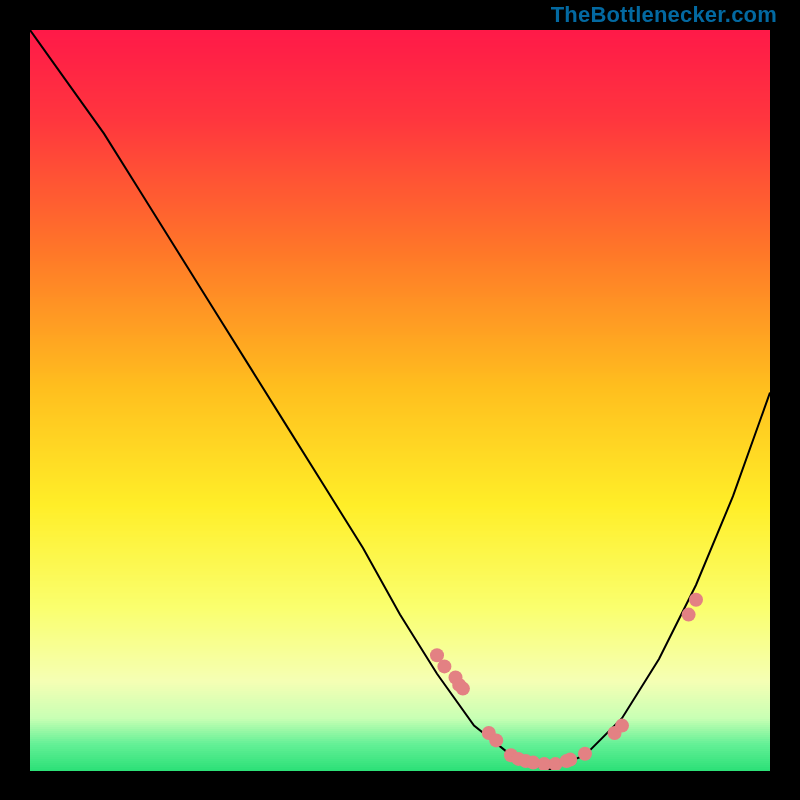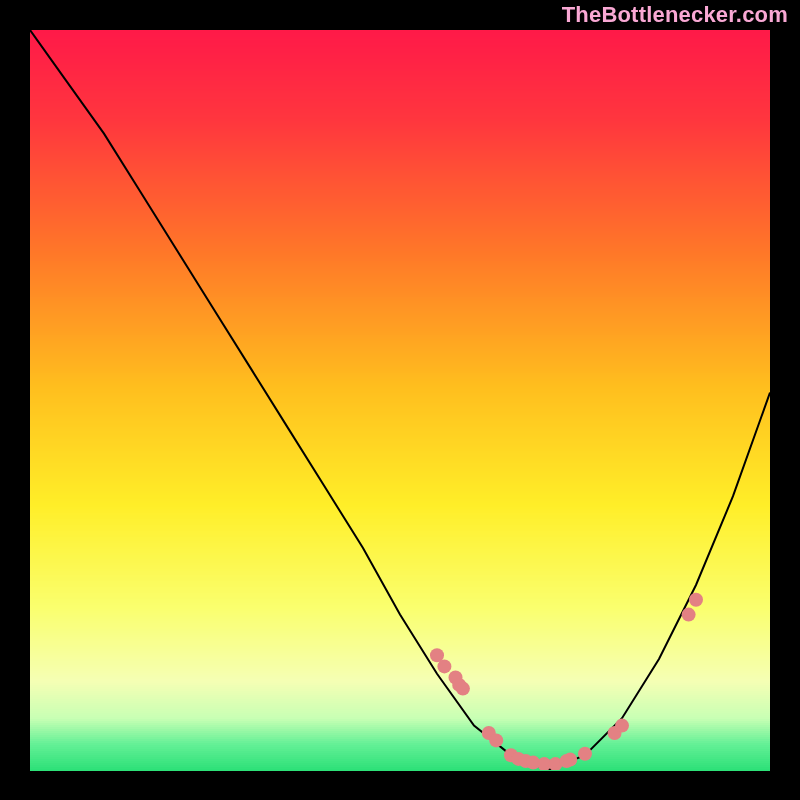--- a/index.html
+++ b/index.html
@@ -13,22 +13,22 @@
   }
   .frame {
     position: relative;
     width: 800px;
     height: 800px;
     background: #000;
   }
   .watermark {
     position: absolute;
     top: 2px;
-    right: 12px;
-    color: #f9a8d4;
+    right: 23px;
+    color: #0369a1;
     font-size: 22px;
     font-weight: 600;
     letter-spacing: 0.2px;
     z-index: 10;
   }
   .plot {
     position: absolute;
     left: 30px;
     top: 30px;
     width: 740px;

